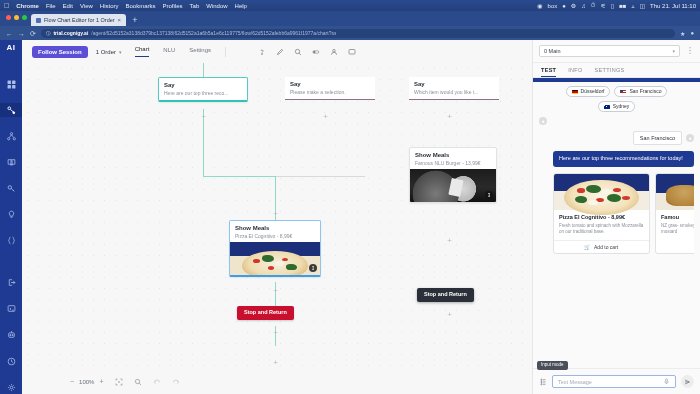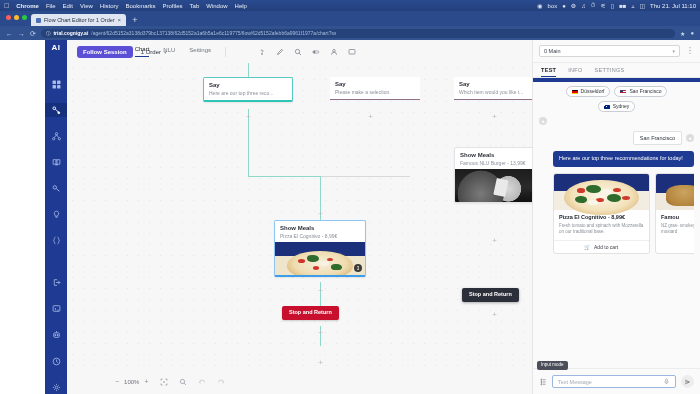--- a/index.html
+++ b/index.html
@@ -66,21 +66,21 @@
   .urlbox .path { color: #a8bcdc; overflow: hidden; text-overflow: ellipsis; }
   .omnibar .ext { color: #c6d4ea; font-size: 6px; }
 
   
   .app { display: flex; width: 700px; height: 354px; position: relative; }
 
   
   .rail {
     width: 22px; background: #1f3a93; flex: none;
     display: flex; flex-direction: column; align-items: center;
-    padding-top: 4px; gap: 12px; margin-left: 45px;
+    padding-top: 4px; gap: 12px;
   }
   .rail .logo {
     font-size: 8px; font-weight: bold; color: #ffffff;
     letter-spacing: .5px; margin-bottom: 13px; line-height: 1;
   }
   .railitem {
     width: 22px; height: 21px; display: flex; align-items: center; justify-content: center;
     color: #a9bde8;
   }
   .railitem.active { background: #16307e; color: #ffffff; }

